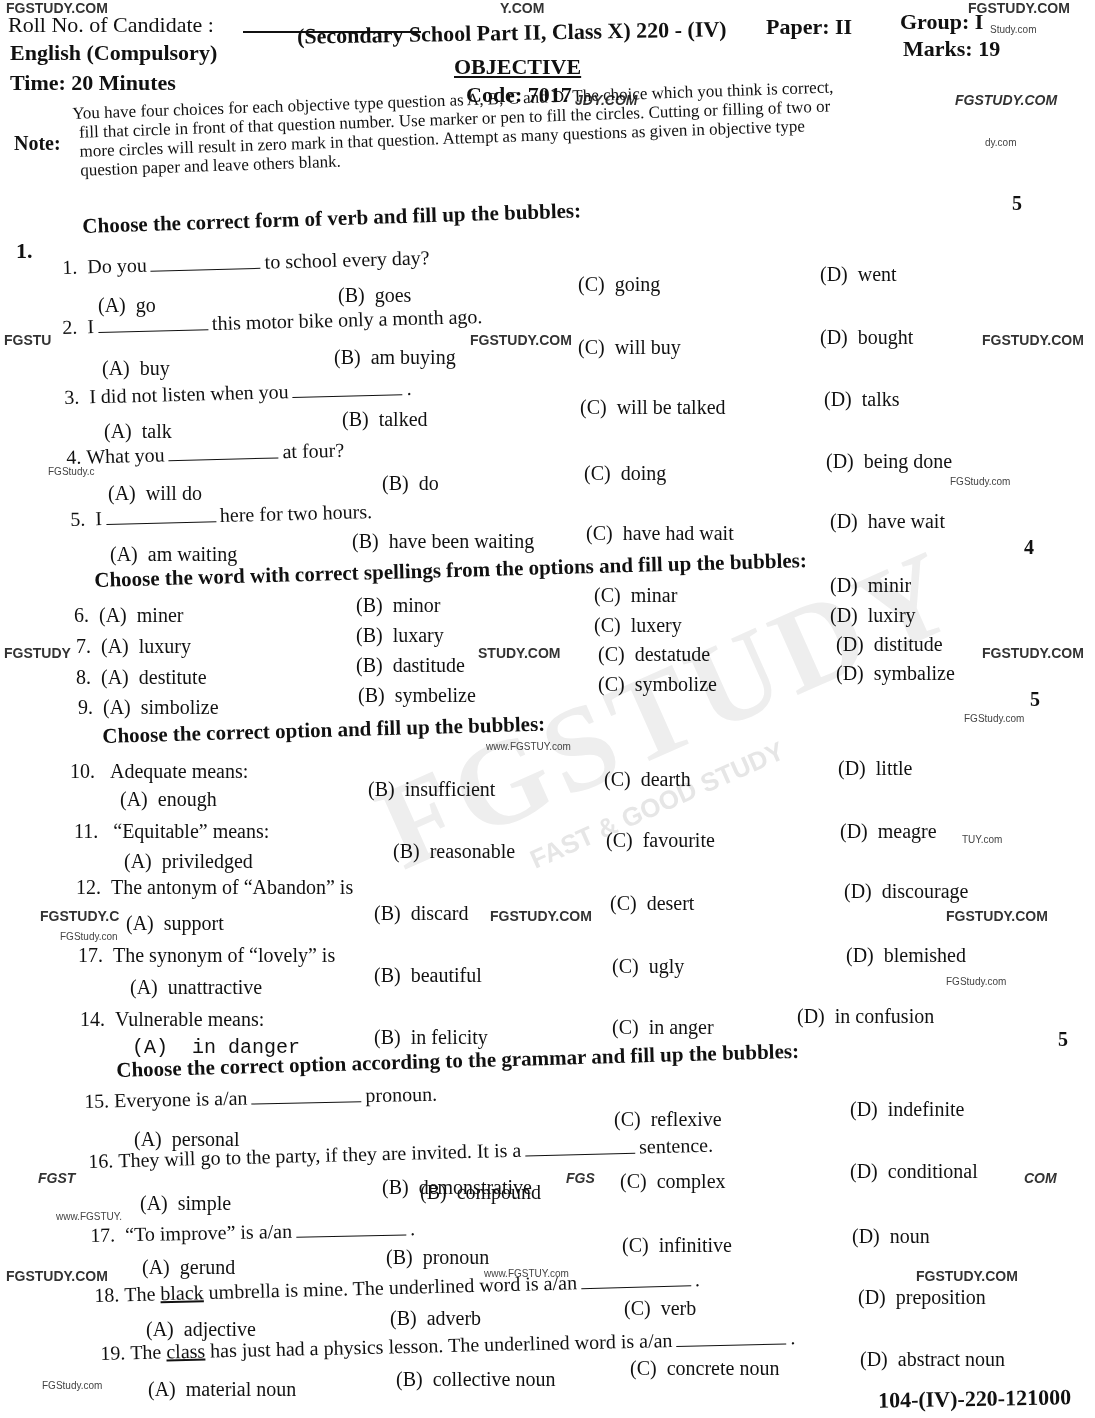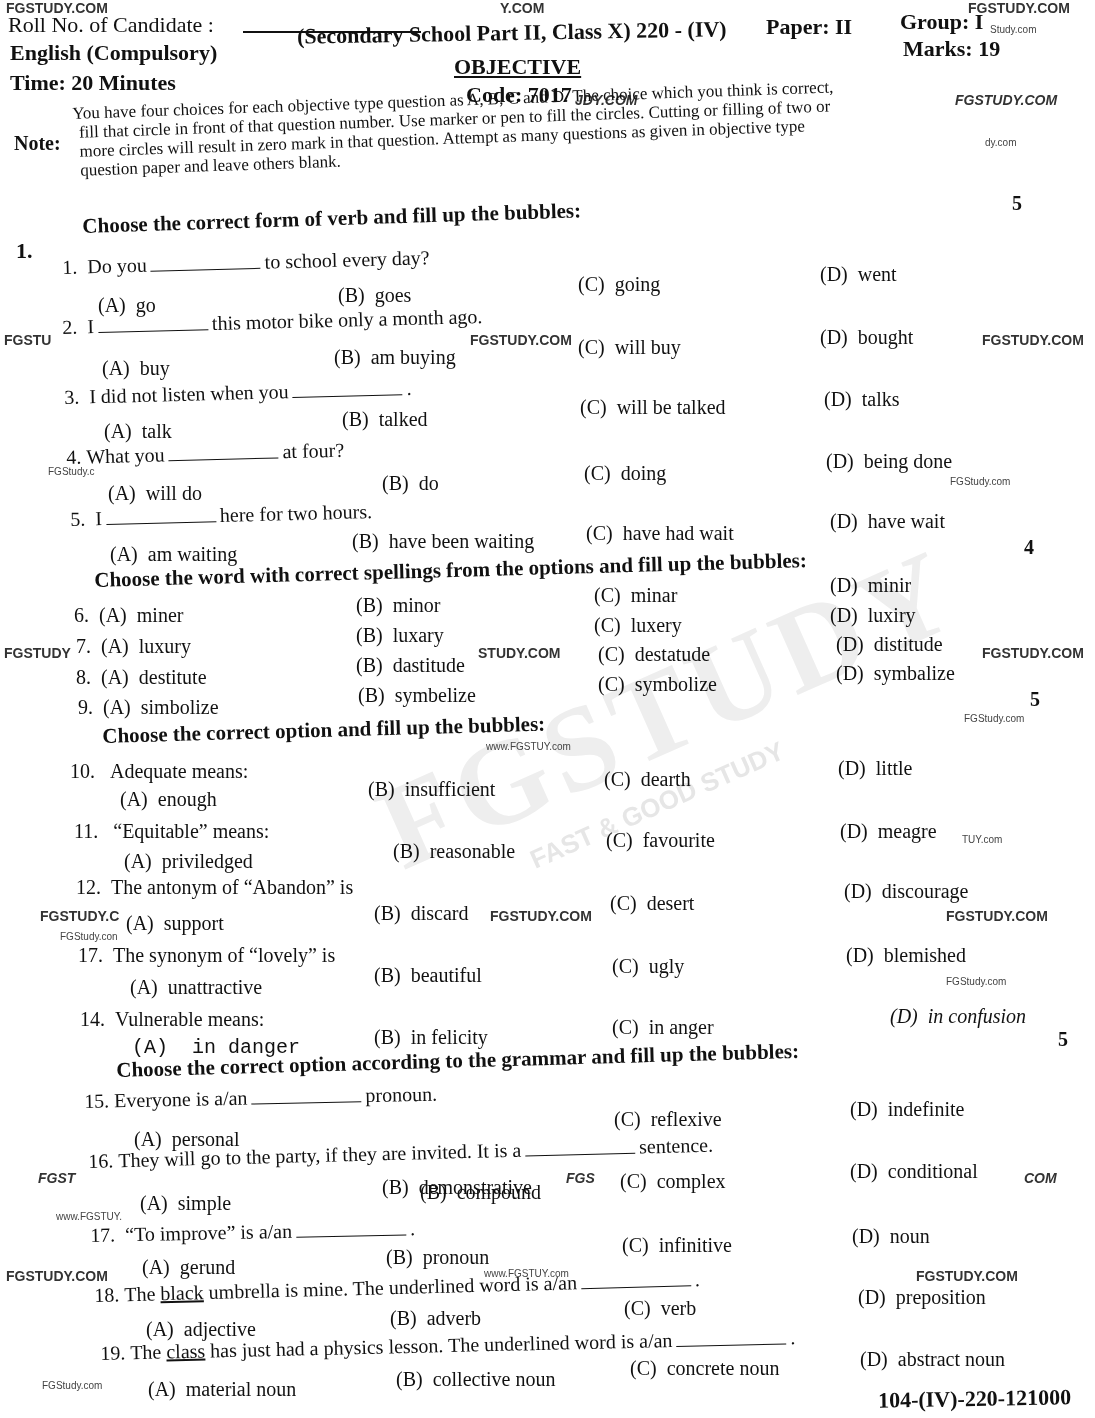--- a/index.html
+++ b/index.html
@@ -199,21 +199,21 @@
     <div class="abs opt" style="left:374px;top:964px;text-align:right;"><span>(B)</span>&nbsp;&nbsp;<span>beautiful</span></div>
     <div class="abs opt" style="left:612px;top:955px;"><span>(C)</span>&nbsp;&nbsp;<span>ugly</span></div>
     <div class="abs opt" style="left:846px;top:944px;"><span>(D)</span>&nbsp;&nbsp;<span>blemished</span></div>
   </div>
 
   <div>
     <div class="abs q" style="left:80px;top:1008px;"><span>14.</span>&nbsp;&nbsp;<span>Vulnerable means:</span></div>
     <div class="abs opt" style="left:132px;top:1036px;font-family:Liberation Mono, monospace;"><span>(A)</span>&nbsp;&nbsp;<span>in danger</span></div>
     <div class="abs opt" style="left:374px;top:1026px;"><span>(B)</span>&nbsp;&nbsp;<span>in felicity</span></div>
     <div class="abs opt" style="left:612px;top:1016px;"><span>(C)</span>&nbsp;&nbsp;<span>in anger</span></div>
-    <div class="abs opt" style="left:890px;top:1005px;font-style:italic;"><span>(D)</span>&nbsp;&nbsp;<span>in confusion</span></div>
+    <div class="abs opt" style="left:797px;top:1005px;"><span>(D)</span>&nbsp;&nbsp;<span>in confusion</span></div>
   </div>
 
   <div class="abs marks" style="left:1058px;top:1028px;">5</div>
   <div class="abs sec" style="left:116px;top:1058px;transform:rotate(-1.6deg);transform-origin:left top;">Choose the correct option according to the grammar and fill up the bubbles:</div>
 
   <div>
     <div class="abs q" style="left:84px;top:1090px;transform:rotate(-1.2deg);transform-origin:left top;">
       <span>15.</span>&nbsp;<span>Everyone is a/an</span><span class="blank"></span><span>pronoun.</span>
     </div>
     <div class="abs opt" style="left:134px;top:1128px;"><span>(A)</span>&nbsp;&nbsp;<span>personal</span></div>

